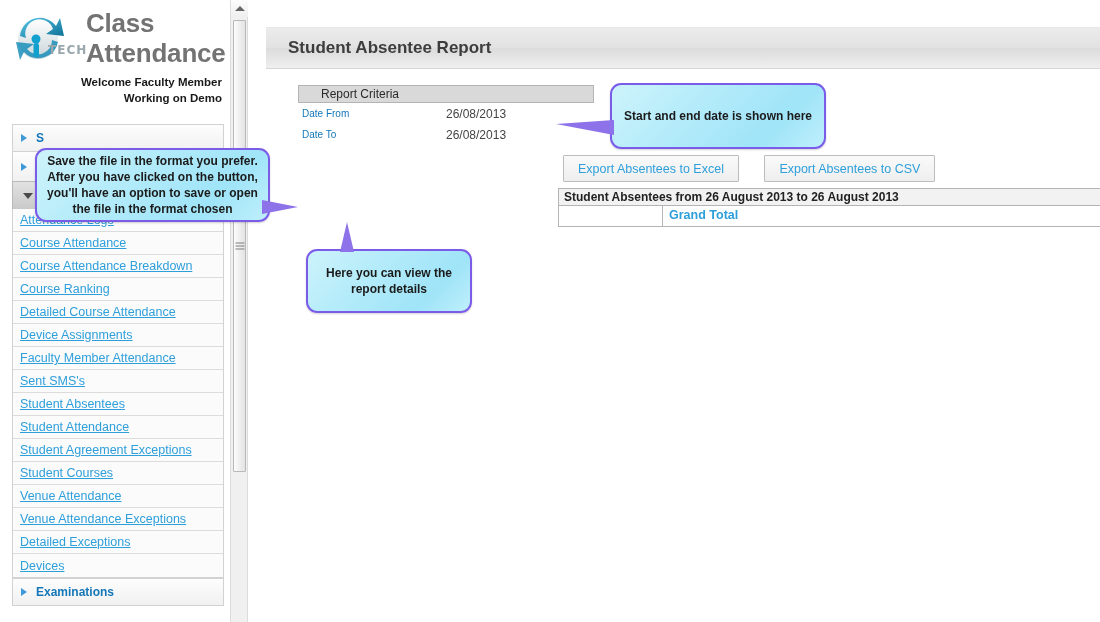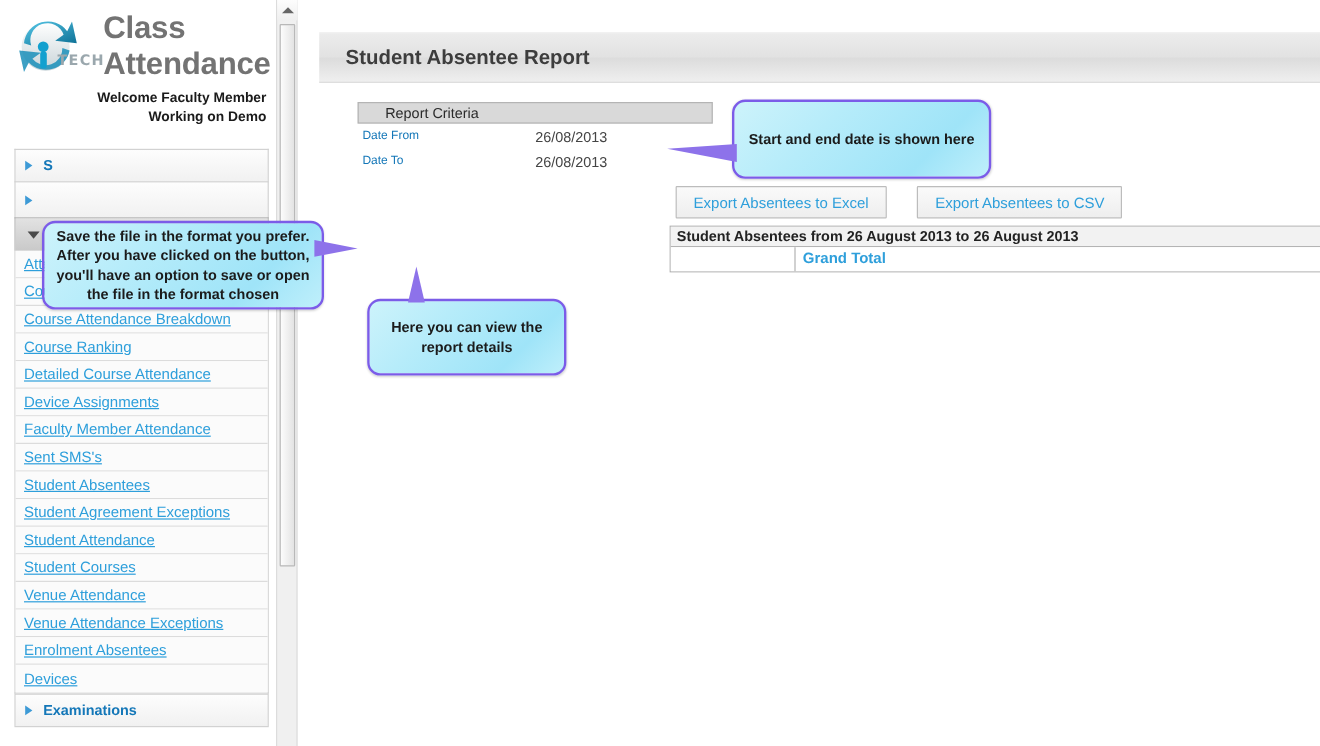--- a/index.html
+++ b/index.html
@@ -275,21 +275,21 @@
     display: flex;
     align-items: center;
     justify-content: center;
     padding: 4px 10px;
     box-shadow: 0 1px 2px rgba(0,0,0,0.18);
     z-index: 40;
     font-weight: bold;
   }
   .tail { position: absolute; z-index: 41; }
 
-  #callout-save { left: 35px; top: 148px; width: 235px; height: 74px; margin-top: 36px; }
+  #callout-save { left: 35px; top: 148px; width: 235px; height: 74px; }
   #tail-save {
     left: 262px; top: 200px;
     width: 0; height: 0;
     border-top: 7px solid transparent;
     border-bottom: 7px solid transparent;
     border-left: 36px solid #8d72ea;
   }
   #callout-date { left: 610px; top: 83px; width: 216px; height: 66px; }
   #tail-date {
     left: 556px; top: 120px;
@@ -384,36 +384,36 @@
         <div class="menu-row">
             <span class="menu-link">Faculty Member Attendance</span>
           </div>
         <div class="menu-row">
             <span class="menu-link">Sent SMS's</span>
           </div>
         <div class="menu-row">
             <span class="menu-link">Student Absentees</span>
           </div>
         <div class="menu-row">
+            <span class="menu-link">Student Attendance</span>
+          </div>
+        <div class="menu-row">
             <span class="menu-link">Student Agreement Exceptions</span>
           </div>
         <div class="menu-row">
-            <span class="menu-link">Student Attendance</span>
-          </div>
-        <div class="menu-row">
             <span class="menu-link">Student Courses</span>
           </div>
         <div class="menu-row">
             <span class="menu-link">Venue Attendance</span>
           </div>
         <div class="menu-row">
             <span class="menu-link">Venue Attendance Exceptions</span>
           </div>
         <div class="menu-row">
-            <span class="menu-link">Enrolment Absentees</span>
+            <span class="menu-link">Detailed Exceptions</span>
           </div>
         <div class="menu-row">
             <span class="menu-link">Devices</span>
           </div>
       </div>
 
       <div class="sect-head last" style="border-top:1px solid #d2d2d2;height:28px">
         <span class="tri"></span>
         <span class="sect-label">Examinations</span>
       </div>

